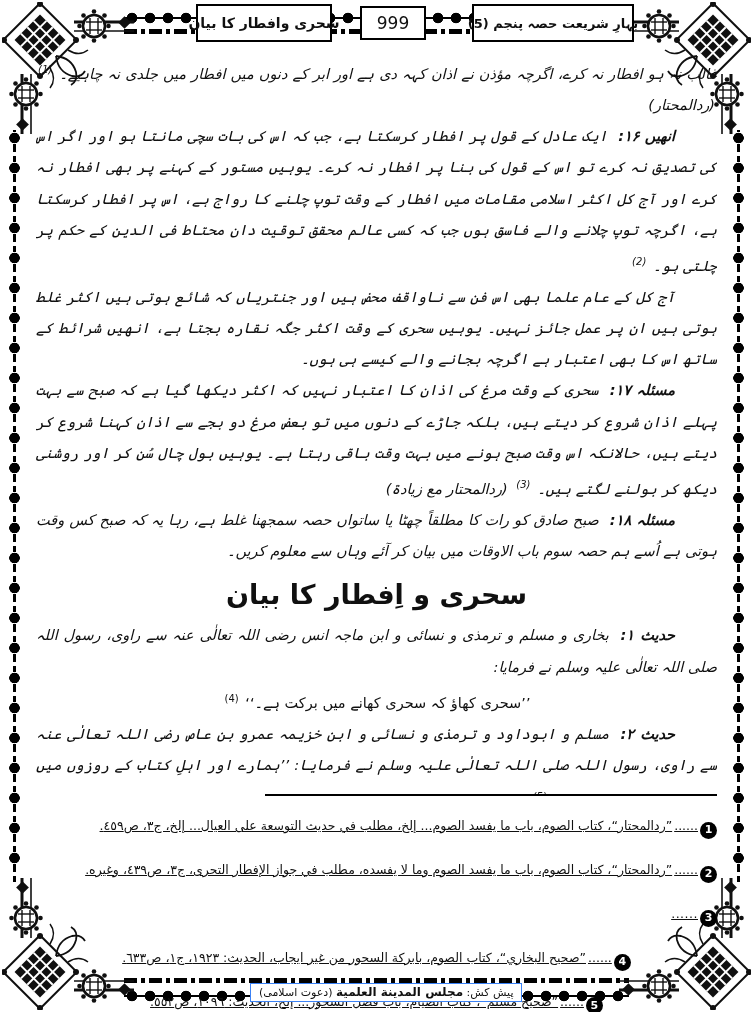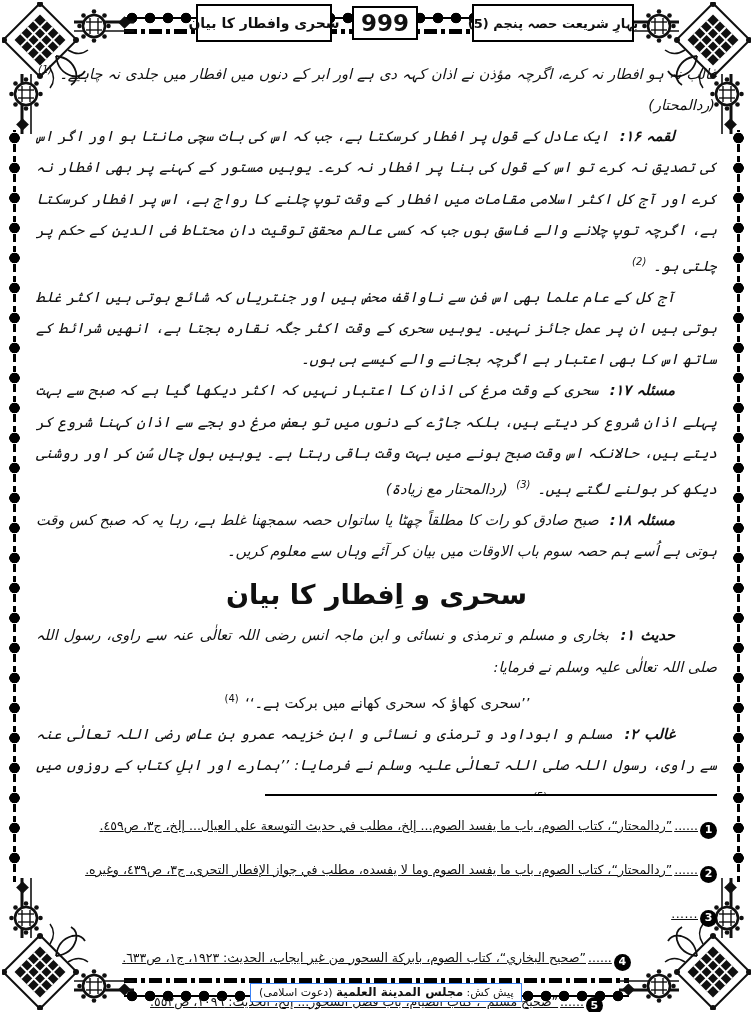--- a/index.html
+++ b/index.html
@@ -43,21 +43,21 @@
   }
   .edge-left{left:8px;}
   .edge-right{right:8px;}
   
   .hdr-box{
     position:absolute; background:#fff; border:2px solid #000; z-index:5;
     display:flex; align-items:center; justify-content:center; direction:rtl;
     white-space:nowrap;
   }
   .hdr-left{top:4px; left:196px; width:132px; height:34px; font-size:14px; font-weight:bold;}
-  .hdr-center{top:6px; left:352px; width:62px; height:30px; font-size:23px; font-weight:bold; font-family:"DejaVu Sans",sans-serif;}
+  .hdr-center{top:6px; left:360px; width:62px; height:30px; font-size:17px; font-weight:normal; font-family:"DejaVu Sans",sans-serif;}
   .hdr-right{top:4px; left:472px; width:158px; height:34px; font-size:13px; font-weight:bold;}
   
   .content{
     position:absolute; top:54px; left:36px; right:36px; height:742px;
     direction:rtl; text-align:justify; font-size:14.5px; line-height:215%;
     overflow:hidden; z-index:3;
   }
   .para{margin:0;font-style:italic;}
   .indent{text-indent:42px;}
   .lead{font-weight:bold; margin-left:6px;}
@@ -204,21 +204,21 @@
 
   <div class="content">
 
     <p class="para">
       <span>غالب نہ ہو افطار نہ کرے، اگرچہ مؤذن نے اذان کہہ دی ہے اور ابر کے دنوں میں افطار میں جلدی نہ چاہیے۔</span>
       <sup class="ref">(1)</sup>
       <span class="src">(ردالمحتار)</span>
     </p>
 
     <p class="para indent">
-      <b class="lead">لقمہ ۱۶:</b>
+      <b class="lead">انھیں ۱۶:</b>
       <span>ایک عادل کے قول پر افطار کرسکتا ہے، جب کہ اس کی بات سچی مانتا ہو اور اگر اس کی تصدیق نہ کرے تو اس کے قول کی بنا پر افطار نہ کرے۔ یوہیں مستور کے کہنے پر بھی افطار نہ کرے اور آج کل اکثر اسلامی مقامات میں افطار کے وقت توپ چلنے کا رواج ہے، اس پر افطار کرسکتا ہے، اگرچہ توپ چلانے والے فاسق ہوں جب کہ کسی عالم محقق توقیت دان محتاط فی الدین کے حکم پر چلتی ہو۔</span>
       <sup class="ref">(2)</sup>
     </p>
 
     <p class="para indent">
       <span>آج کل کے عام علما بھی اس فن سے ناواقف محض ہیں اور جنتریاں کہ شائع ہوتی ہیں اکثر غلط ہوتی ہیں ان پر عمل جائز نہیں۔ یوہیں سحری کے وقت اکثر جگہ نقارہ بجتا ہے، انھیں شرائط کے ساتھ اس کا بھی اعتبار ہے اگرچہ بجانے والے کیسے ہی ہوں۔</span>
     </p>
 
     <p class="para indent">
       <b class="lead">مسئلہ ۱۷:</b>
@@ -237,21 +237,21 @@
     <p class="para indent">
       <b class="lead">حدیث ۱:</b>
       <span>بخاری و مسلم و ترمذی و نسائی و ابن ماجہ انس رضی اللہ تعالٰی عنہ سے راوی، رسول اللہ صلی اللہ تعالٰی علیہ وسلم نے فرمایا:</span>
     </p>
     <p class="quote-line">
       <span>’’سحری کھاؤ کہ سحری کھانے میں برکت ہے۔‘‘</span>
       <sup class="ref">(4)</sup>
     </p>
 
     <p class="para indent">
-      <b class="lead">غالب ۲:</b>
+      <b class="lead">حدیث ۲:</b>
       <span>مسلم و ابوداود و ترمذی و نسائی و ابن خزیمہ عمرو بن عاص رضی اللہ تعالٰی عنہ سے راوی، رسول اللہ صلی اللہ تعالٰی علیہ وسلم نے فرمایا: ’’ہمارے اور اہلِ کتاب کے روزوں میں فرق سحری کا لقمہ ہے۔‘‘</span>
       <sup class="ref">(5)</sup>
     </p>
 
     <p class="para indent">
       <b class="lead">حدیث ۳:</b>
       <span>طبرانی نے کبیر میں سلمان فارسی رضی اللہ تعالٰی عنہ سے روایت کی، کہ حضور (صلی اللہ تعالٰی علیہ وسلم) نے فرمایا:</span>
     </p>
 
   </div>

